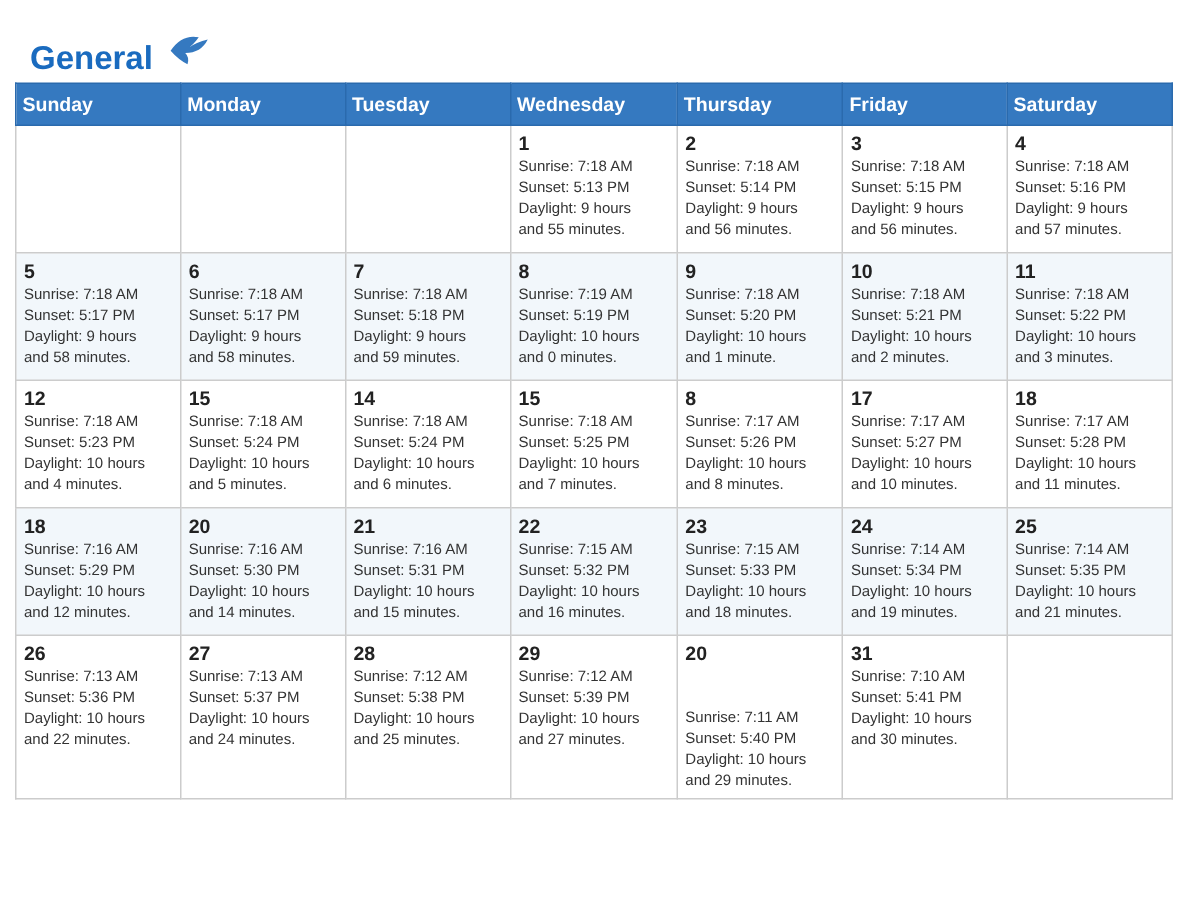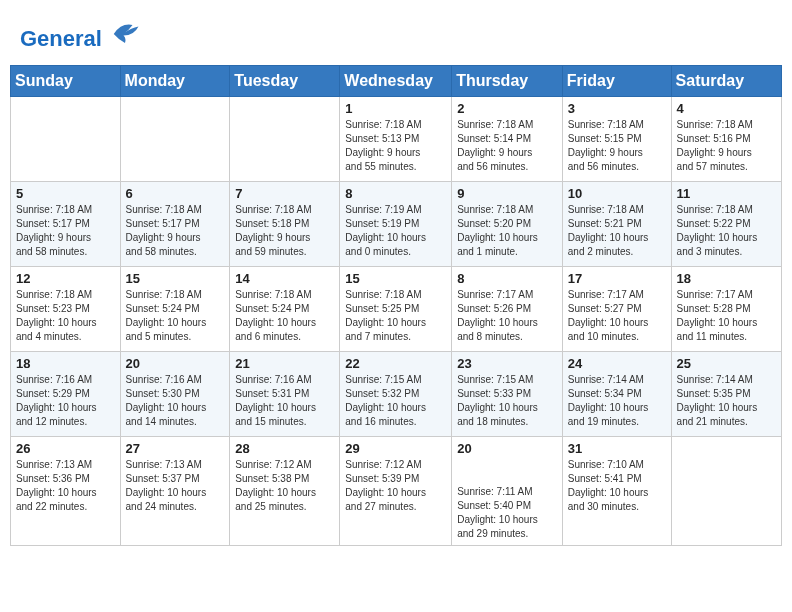--- a/index.html
+++ b/index.html
@@ -7,21 +7,21 @@
       font-family: Arial, sans-serif;
       background: #fff;
       width: 792px;
       min-height: 612px;
       padding: 10px;
     }
     .header {
       display: flex;
       justify-content: space-between;
       align-items: flex-start;
-      padding: 8px 10px 14px 10px;
+      padding: 8px 10px 4px 10px;
     }
     .logo {
       display: flex;
       align-items: center;
     }
     .logo-text {
       font-size: 22px;
       font-weight: bold;
       color: #333;
       line-height: 1.1;
@@ -49,21 +49,21 @@
     .calendar {
       width: 100%;
       border-collapse: collapse;
       font-size: 11px;
     }
     .calendar thead tr th {
       background-color: #3579c0;
       color: white;
       padding: 6px 4px;
       text-align: left;
-      font-size: 16px;
+      font-size: 13px;
       font-weight: 600;
       border: 1px solid #2a6aad;
     }
     .calendar tbody tr td {
       border: 1px solid #ccc;
       vertical-align: top;
       padding: 4px 5px;
       height: 85px;
       width: 113px;
     }

